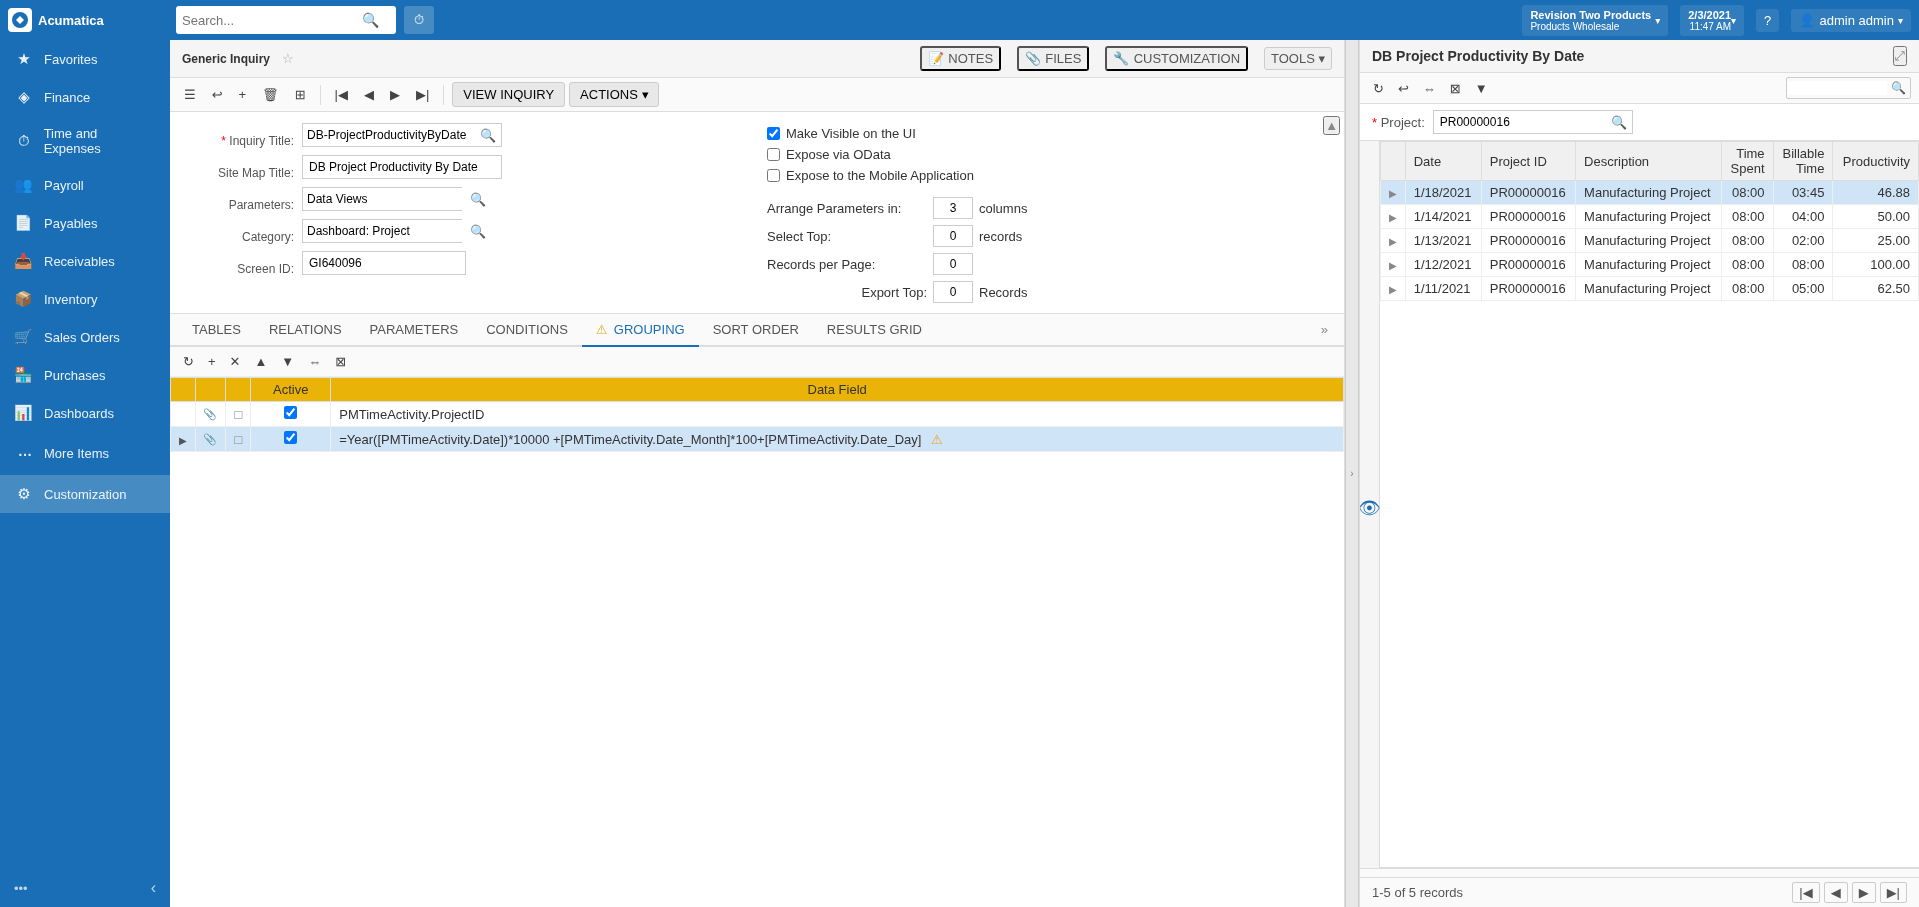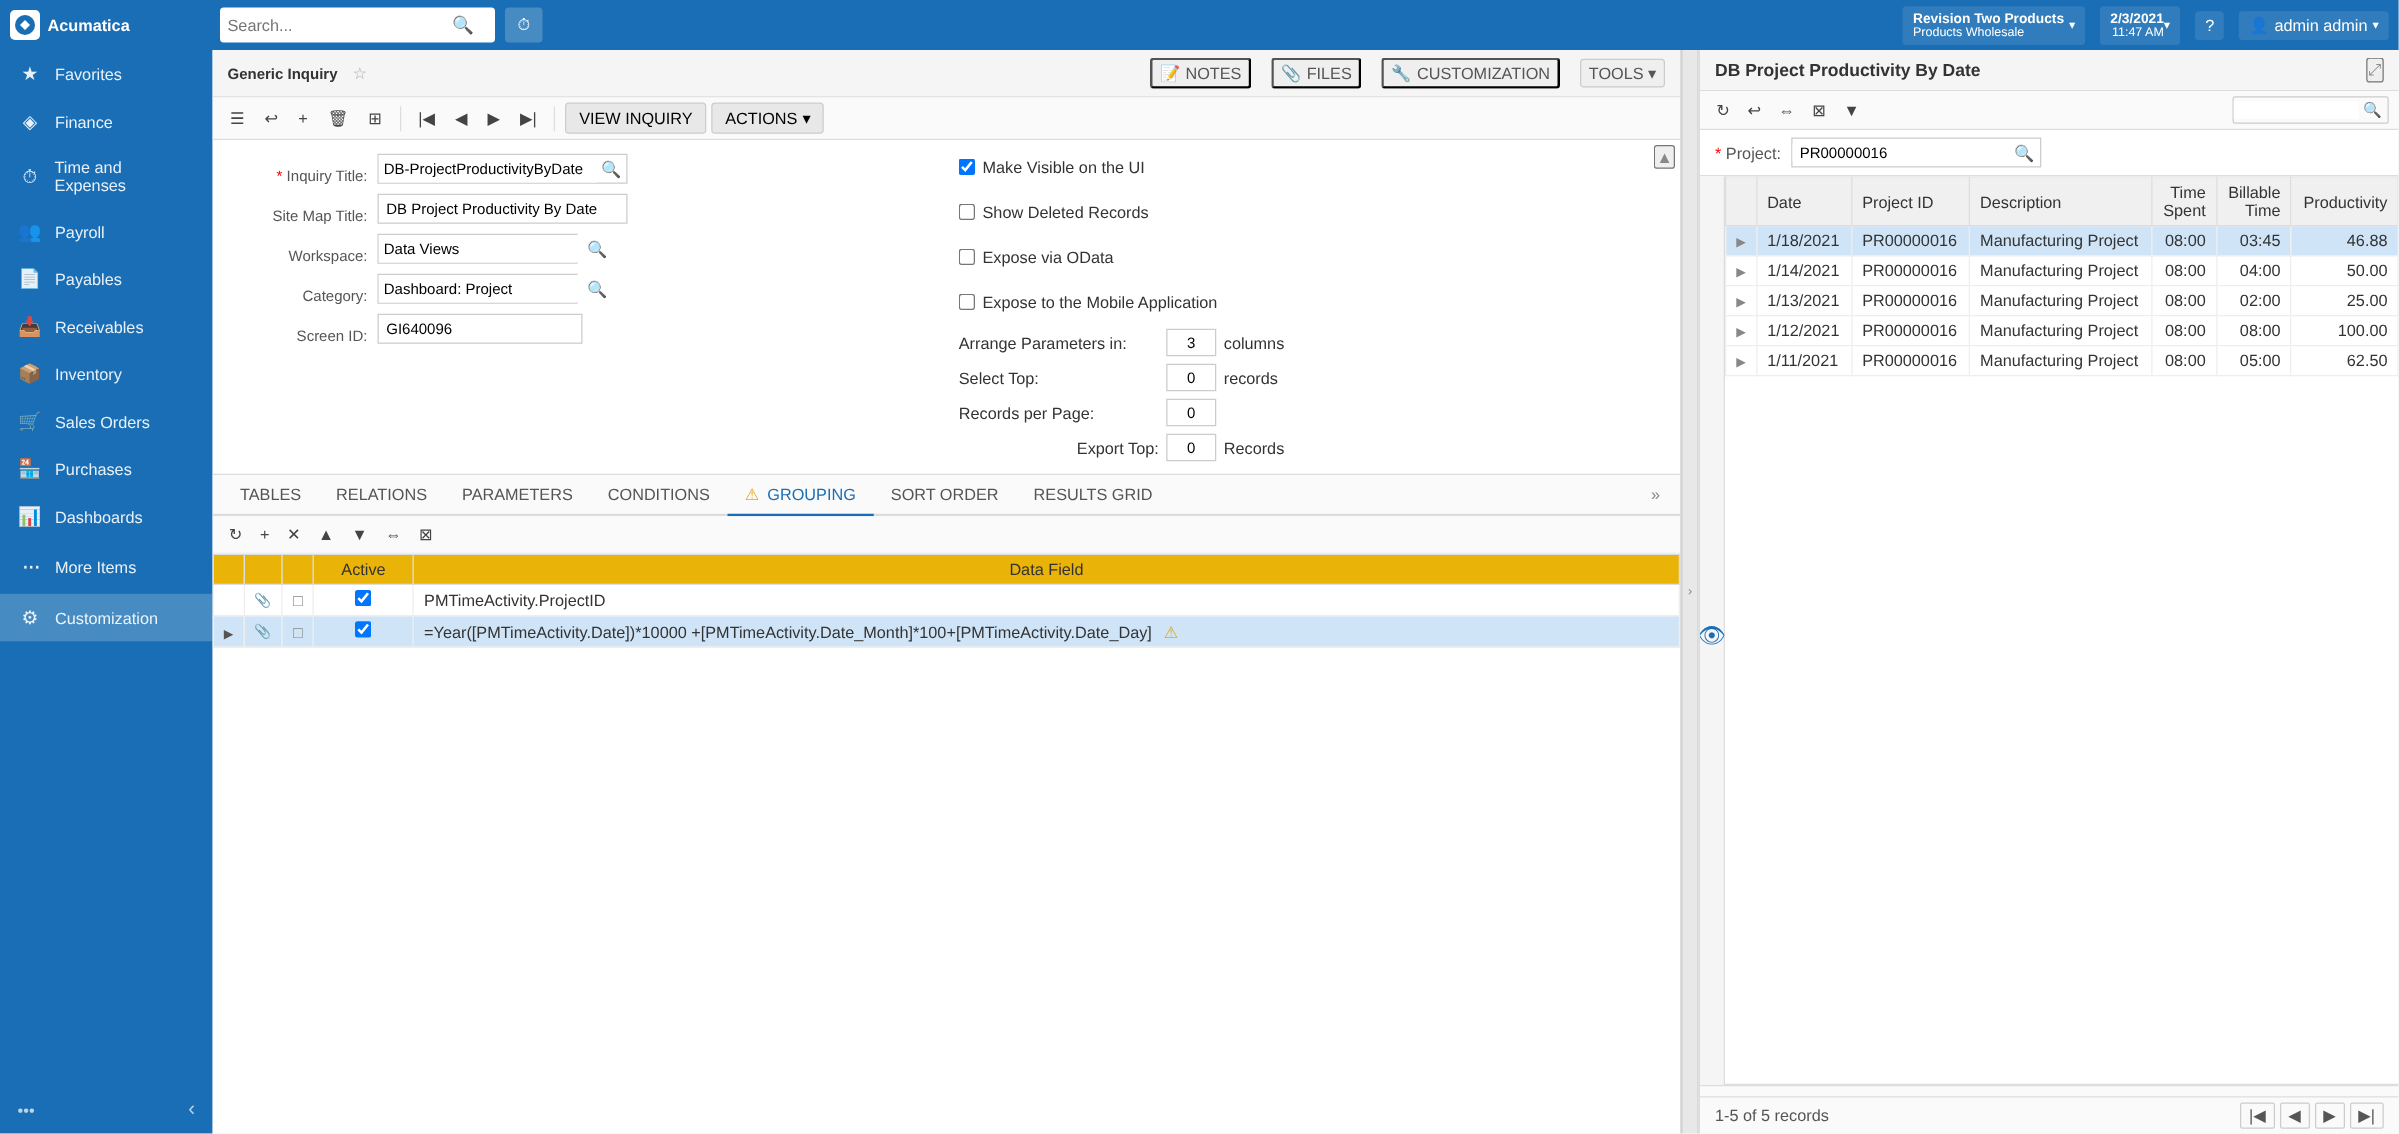--- a/index.html
+++ b/index.html
@@ -241,21 +241,21 @@
       padding: 0 4px; color: #888; cursor: pointer;
     }
     .form-input-wide { width: 200px; }
     .collapse-btn-form {
       position: absolute; right: 4px; top: 4px;
       cursor: pointer; color: #888;
     }
 
     
     .checkbox-group {
-      display: flex; flex-direction: column; gap: 21px;
+      display: flex; flex-direction: column; gap: 6px;
       padding-top: 4px;
     }
     .checkbox-row {
       display: flex; align-items: center; gap: 6px;
       font-size: 12px; color: #333;
     }
     .checkbox-row input[type=checkbox] { cursor: pointer; }
 
     
     .params-row {
@@ -634,21 +634,21 @@
               <div class="form-input-with-icon" style="width:200px;">
                 <input type="text" style="font-size: 12px; border: none; outline: none; flex: 1 1 0%; padding: 2px 4px; width: 160px;" value="DB-ProjectProductivityByDate">
                 <span class="form-input-icon">🔍</span>
               </div>
             </div>
             <div class="form-row">
               <span class="form-label">Site Map Title:</span>
               <input type="text" class="form-input form-input-wide" style="width: 200px;" value="DB Project Productivity By Date">
             </div>
             <div class="form-row">
-              <span class="form-label">Workspace:</span>
+              <span class="form-label">Parameters:</span>
               <div class="form-input-with-icon" style="width:160px;">
                 <input type="text" style="font-size: 12px; border: none; outline: none; flex: 1 1 0%; padding: 2px 4px;" value="Data Views">
                 <span class="form-input-icon">🔍</span>
               </div>
             </div>
             <div class="form-row">
               <span class="form-label">Category:</span>
               <div class="form-input-with-icon" style="width:160px;">
                 <input type="text" style="font-size: 12px; border: none; outline: none; flex: 1 1 0%; padding: 2px 4px;" value="Dashboard: Project">
                 <span class="form-input-icon">🔍</span>
@@ -657,24 +657,20 @@
             <div class="form-row">
               <span class="form-label">Screen ID:</span>
               <input type="text" class="form-input" style="width: 164px;" value="GI640096">
             </div>
           </div>
           <div class="form-right">
             <div class="checkbox-group">
               <div class="checkbox-row">
                 <input type="checkbox" checked="" style="">
                 <span>Make Visible on the UI</span>
-              </div>
-              <div class="checkbox-row">
-                <input type="checkbox" style="">
-                <span>Show Deleted Records</span>
               </div>
               <div class="checkbox-row">
                 <input type="checkbox" style="">
                 <span>Expose via OData</span>
               </div>
               <div class="checkbox-row">
                 <input type="checkbox" style="">
                 <span>Expose to the Mobile Application</span>
               </div>
             </div>

